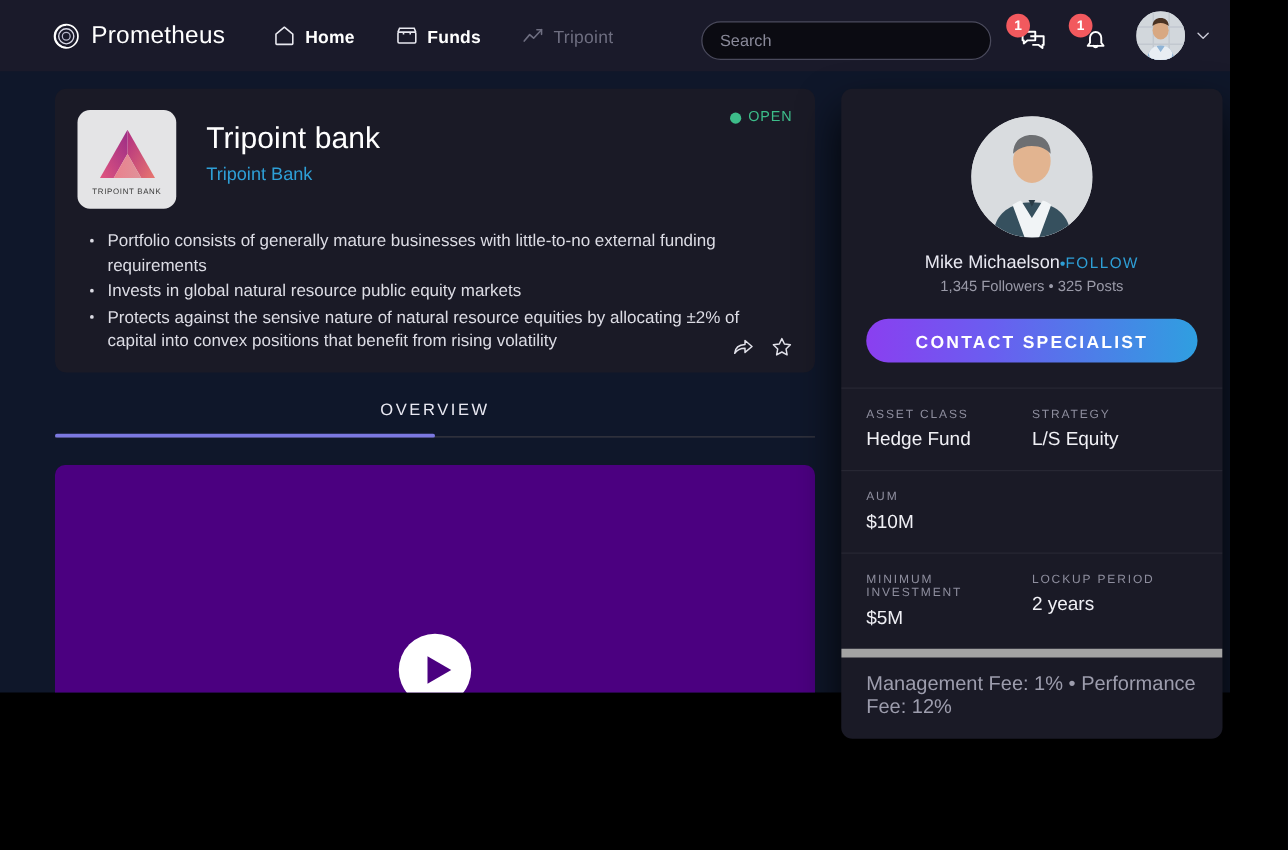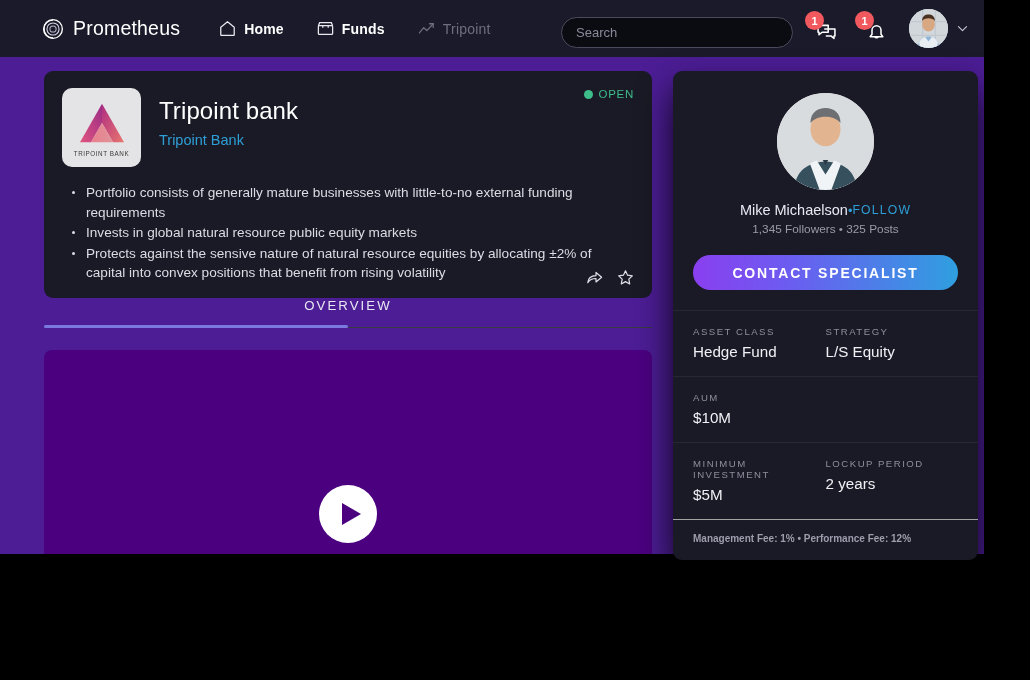--- a/index.html
+++ b/index.html
@@ -20,21 +20,21 @@
     width: 1030px;
     height: 680px;
     background: #000000;
   }
 
   .page {
     position: absolute;
     left: 0; top: 0;
     width: 984px;
     height: 554px;
-    background: #4c1d95;
+    background: #0f172a;
     overflow: hidden;
   }
 
   
   .header {
     position: absolute;
     left: 0; top: 0;
     width: 1014px;
     height: 57px;
     background: #1a1a2a;
@@ -161,21 +161,21 @@
     width: 608px;
   }
 
   .fund-card {
     background: #1a1a26;
     border-radius: 9px;
     padding: 17px 18px 14px 18px;
     position: relative;
   }
 
-  .fund-top { display: flex; gap: 18px; }
+  .fund-top { display: flex; gap: 24px; }
 
   .fund-logo {
     width: 79px; height: 79px;
     flex: 0 0 79px;
     border-radius: 10px;
     background: #e4e4e6;
     display: flex;
     flex-direction: column;
     align-items: center;
     justify-content: center;
@@ -241,20 +241,21 @@
     position: absolute;
     right: 17px; bottom: 11px;
     display: flex;
     gap: 12px;
   }
   .card-actions .act { width: 19px; height: 19px; cursor: pointer; }
   .card-actions svg { width: 19px; height: 19px; stroke: #e2e2ea; fill: none; stroke-width: 1.5; }
 
   
   .tabs {
+    margin-top: 22px;
     display: flex;
     position: relative;
     flex-direction: column;
   }
   .tab {
     flex: 1;
     text-align: center;
     font-size: 13.2px;
     letter-spacing: 2.1px;
     padding-bottom: 15px;
@@ -381,24 +382,23 @@
     color: #8e8e9e;
     text-transform: uppercase;
   }
   .spec-value {
     margin-top: 6px;
     font-size: 15.2px;
     color: #f0f0f5;
   }
   .fees {
     padding: 13px 20px 16px 20px;
-    border-top: 1px solid #a3a3a3;
-    font-size: 10px;
+    border-top: 7px solid #a3a3a3;
+    font-size: 16px;
     color: #9d9dad;
-    font-weight: bold;
   }
 </style>
 </head>
 <body>
 
 <div class="viewport">
   <div class="page">
 
     <div class="header">
 

